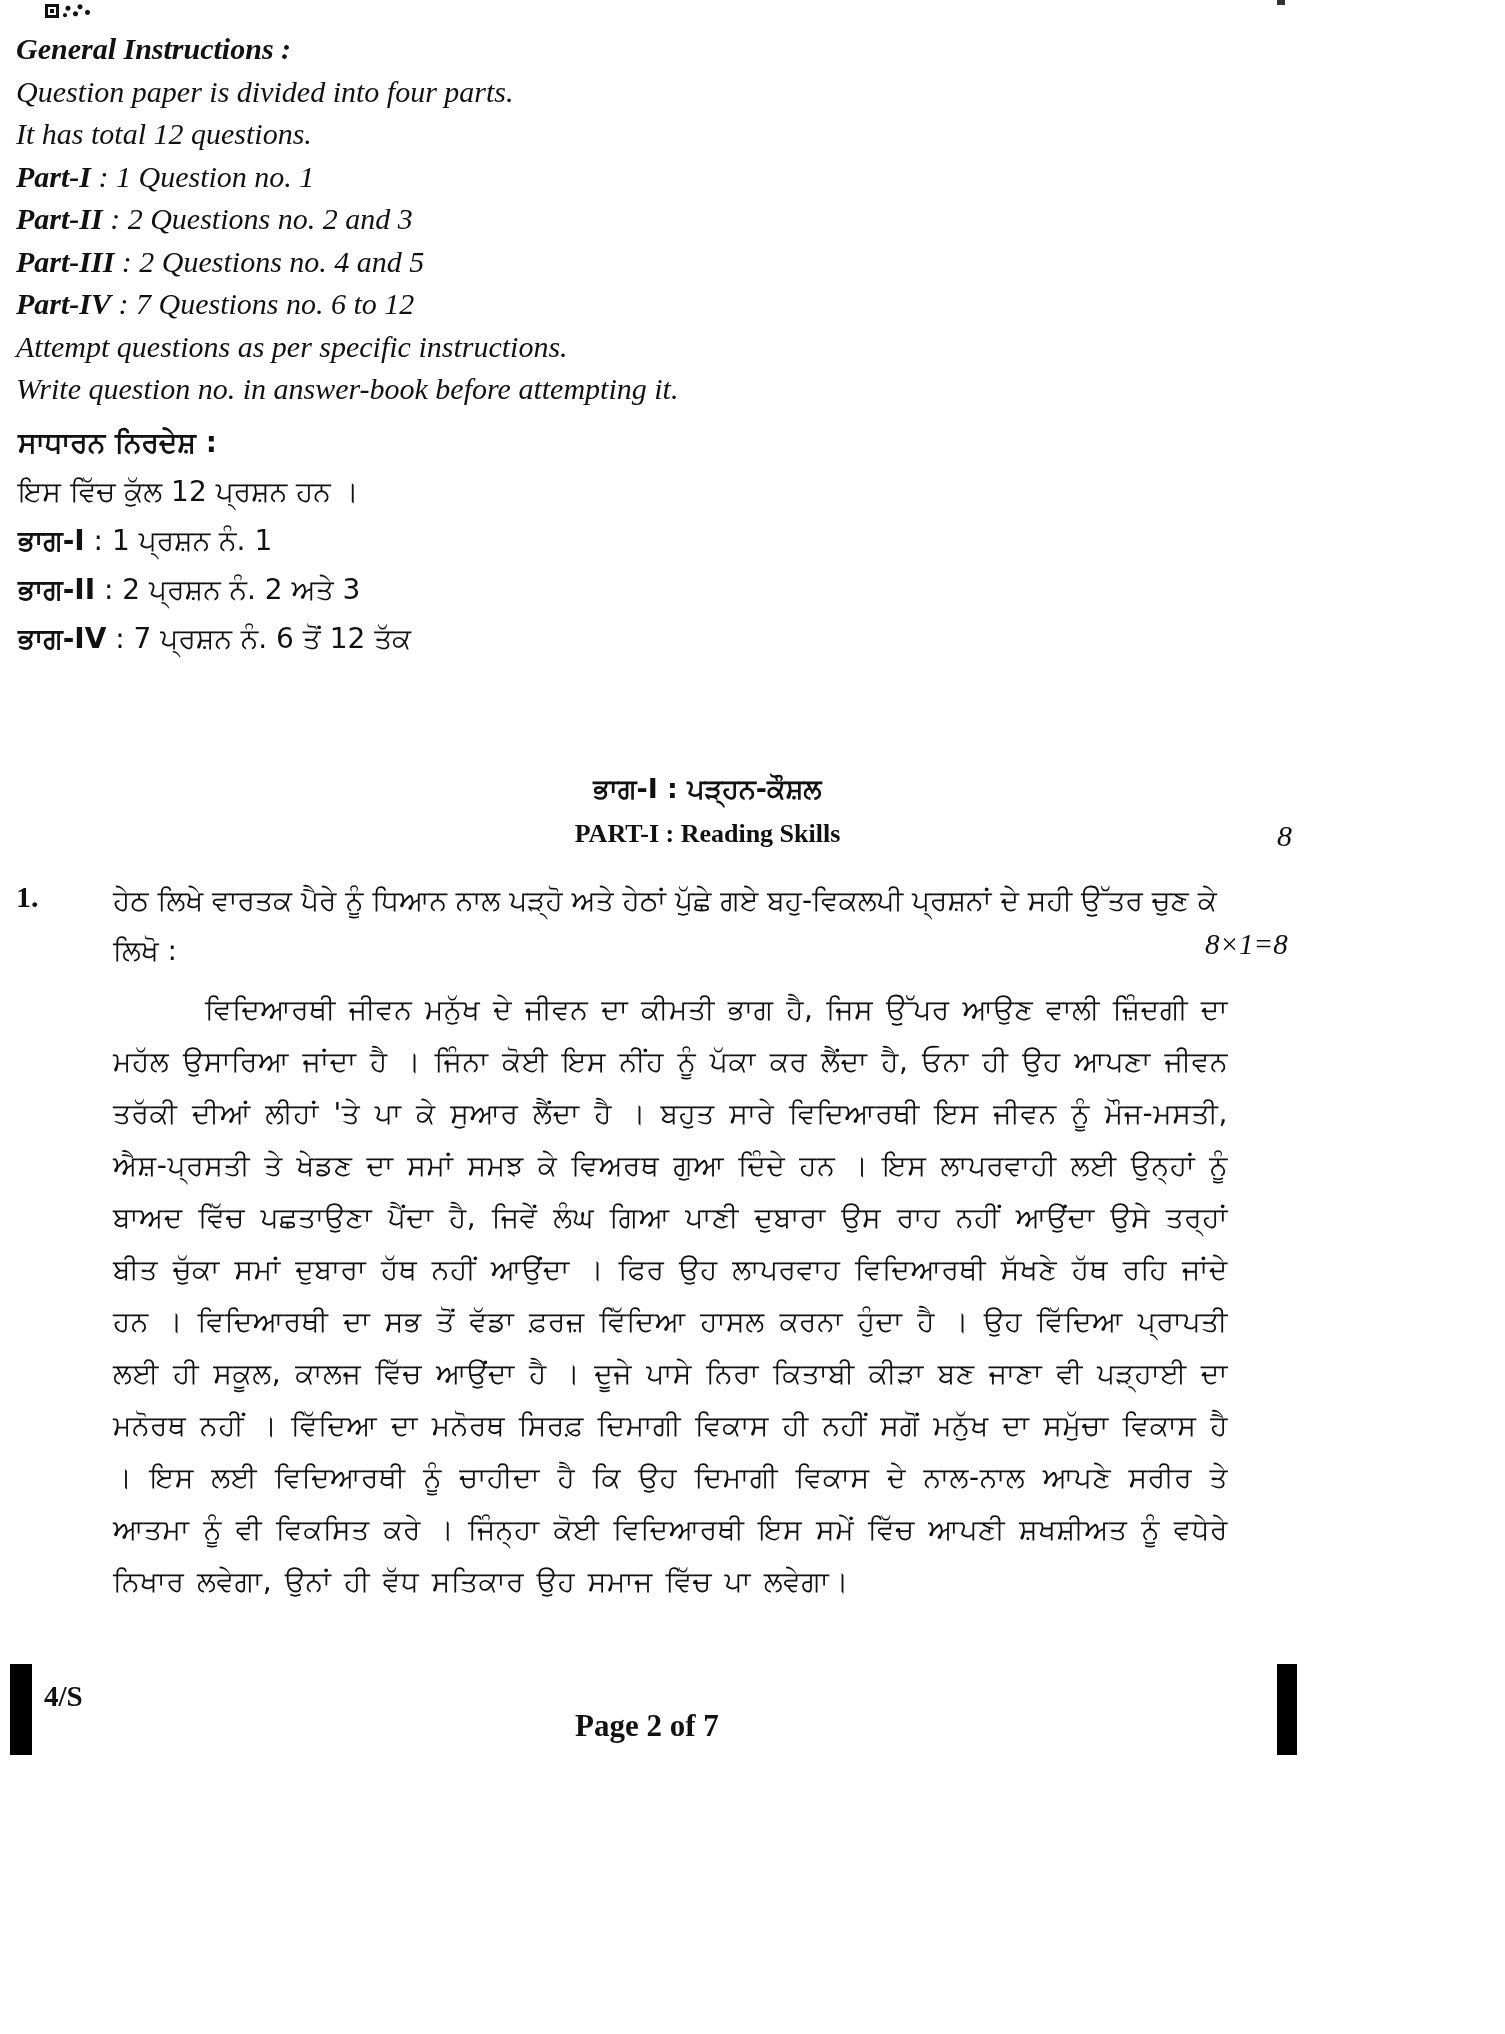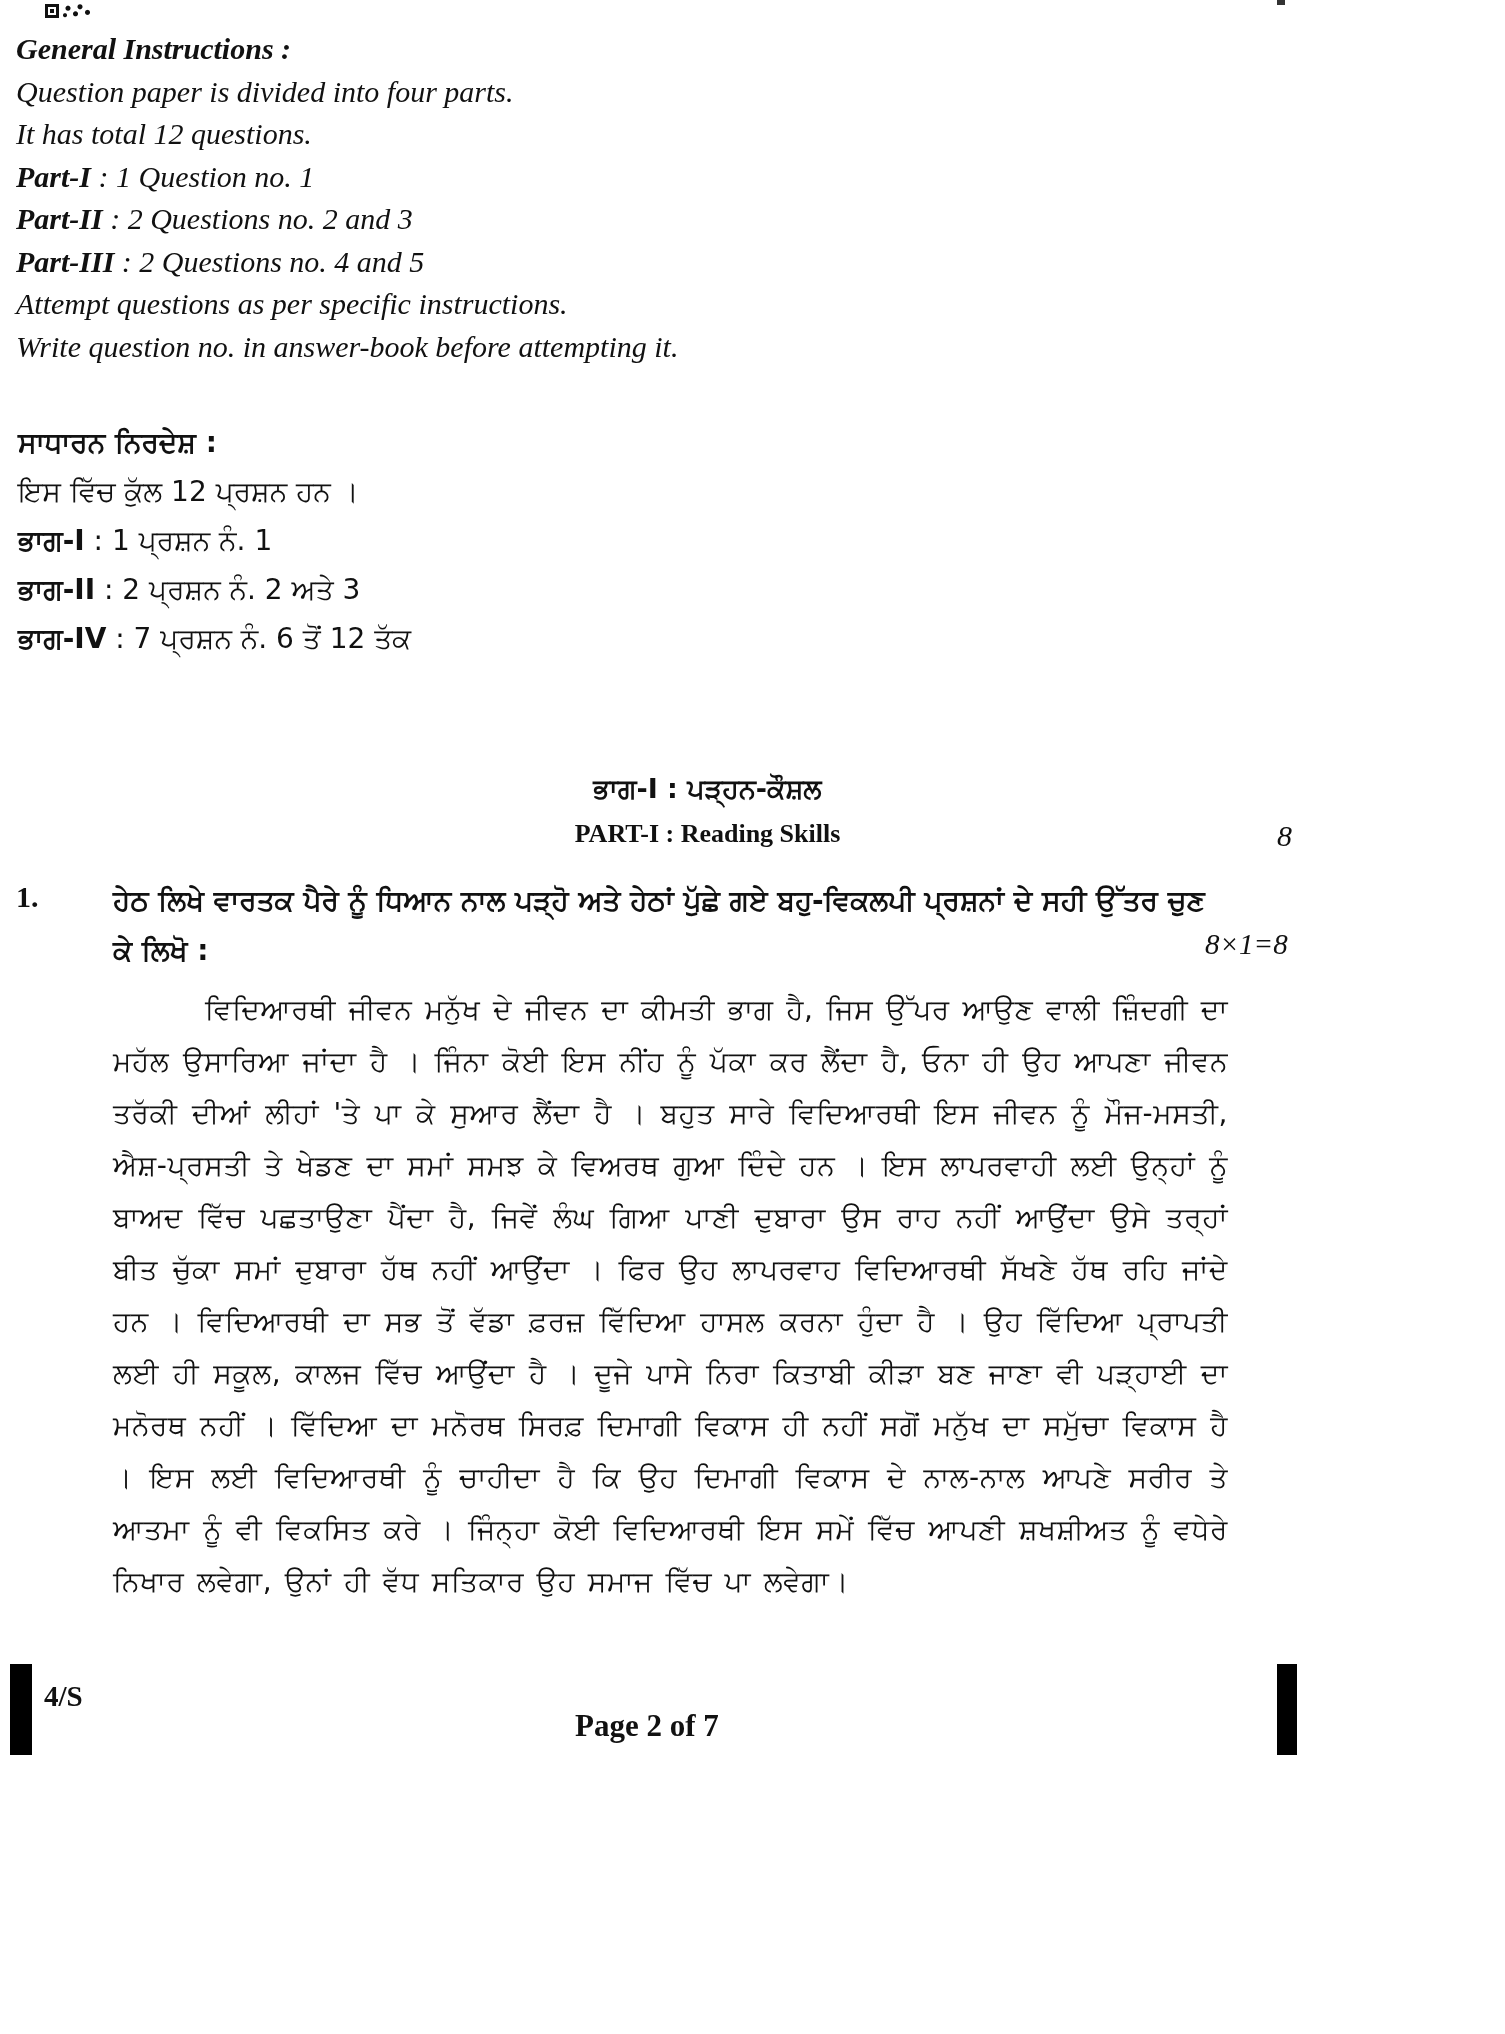--- a/index.html
+++ b/index.html
@@ -52,21 +52,21 @@
       position: absolute; left: 1277px; top: 819px;
       font-family: "Liberation Serif", serif; font-style: italic; font-size: 30px;
     }
 
     .q-num {
       position: absolute; left: 16px; top: 880px;
       font-family: "Liberation Serif", serif; font-weight: bold; font-size: 30px;
     }
     .q-text {
       position: absolute; left: 113px; top: 876px; width: 1110px;
-      font-family: "DejaVu Sans", sans-serif; font-size: 28px; line-height: 50px; font-weight: bold;
+      font-family: "DejaVu Sans", sans-serif; font-size: 28px; line-height: 50px;
     }
     .q-marks {
       position: absolute; left: 1205px; top: 928px;
       font-family: "Liberation Serif", serif; font-style: italic; font-size: 29px;
     }
 
     .passage {
       position: absolute; left: 113px; top: 984px; width: 1115px;
       font-family: "DejaVu Sans", sans-serif; font-size: 28px; line-height: 52px;
       text-align: justify; text-indent: 92px; letter-spacing: 0.6px; word-spacing: 3px;
@@ -93,20 +93,21 @@
 </div>
 <div class="topmark"></div>
 
 <div class="instr">
   <div class="line title">General Instructions :</div>
   <div class="line"><b></b><span>Question paper is divided into four parts.</span></div>
   <div class="line"><b></b><span>It has total 12 questions.</span></div>
   <div class="line"><b>Part-I</b><span> : 1 Question no. 1</span></div>
   <div class="line"><b>Part-II</b><span> : 2 Questions no. 2 and 3</span></div>
   <div class="line"><b>Part-III</b><span> : 2 Questions no. 4 and 5</span></div>
+  <div class="line"><b>Part-IV</b><span> : 7 Questions no. 6 to 12</span></div>
   <div class="line"><b></b><span>Attempt questions as per specific instructions.</span></div>
   <div class="line"><b></b><span>Write question no. in answer-book before attempting it.</span></div>
 </div>
 
 <div class="pa-instr">
   <div class="line"><b>ਸਾਧਾਰਨ ਨਿਰਦੇਸ਼ :</b></div>
   <div class="line"><b></b><span>ਇਸ ਵਿੱਚ ਕੁੱਲ 12 ਪ੍ਰਸ਼ਨ ਹਨ ।</span></div>
   <div class="line"><b>ਭਾਗ-I</b><span> : 1 ਪ੍ਰਸ਼ਨ ਨੰ. 1</span></div>
   <div class="line"><b>ਭਾਗ-II</b><span> : 2 ਪ੍ਰਸ਼ਨ ਨੰ. 2 ਅਤੇ 3</span></div>
   <div class="line"><b>ਭਾਗ-IV</b><span> : 7 ਪ੍ਰਸ਼ਨ ਨੰ. 6 ਤੋਂ 12 ਤੱਕ</span></div>

